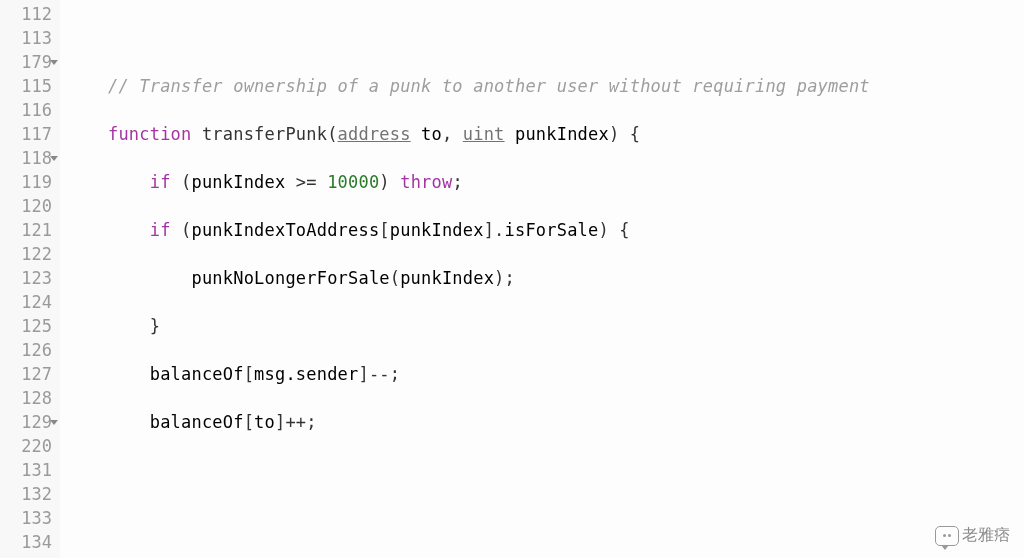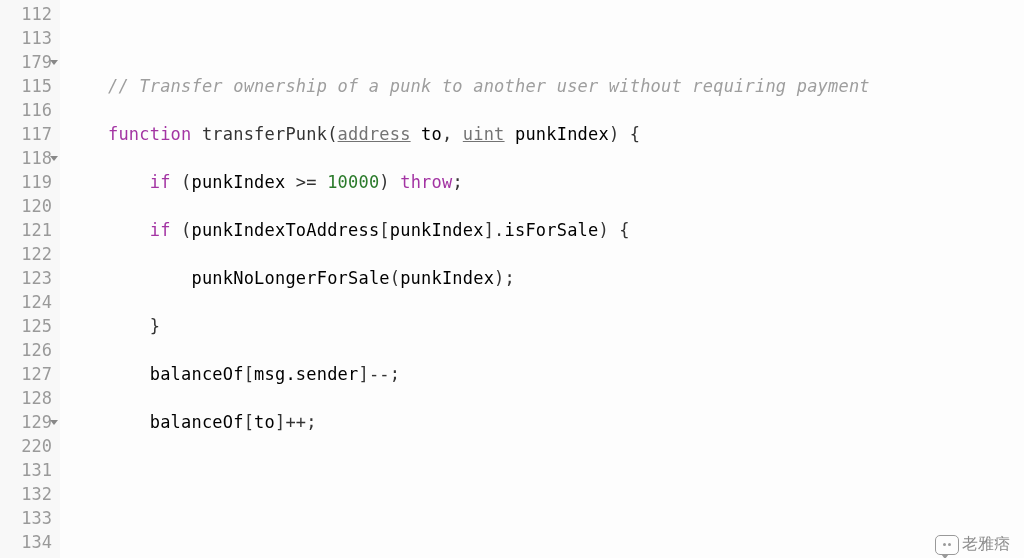--- a/index.html
+++ b/index.html
@@ -62,21 +62,21 @@
   .c  { color: #9e9e9e; font-style: italic; }   
   .k  { color: #a334a3; }                        
   .ty { color: #737373; text-decoration: underline; }                        
   .nf { color: #333; }                           
   .op { color: #333; }                           
   .id { color: #000000; }                           
   .n  { color: #2a7a2a; }                      
   .watermark {
     position: absolute;
     right: 14px;
-    bottom: 3px;
+    bottom: 12px;
     display: flex;
     align-items: center;
     gap: 3px;
     color: #777;
     font-family: sans-serif;
     font-size: 16px;
     opacity: 0.85;
   }
   .watermark .bubble {
     width: 22px;

